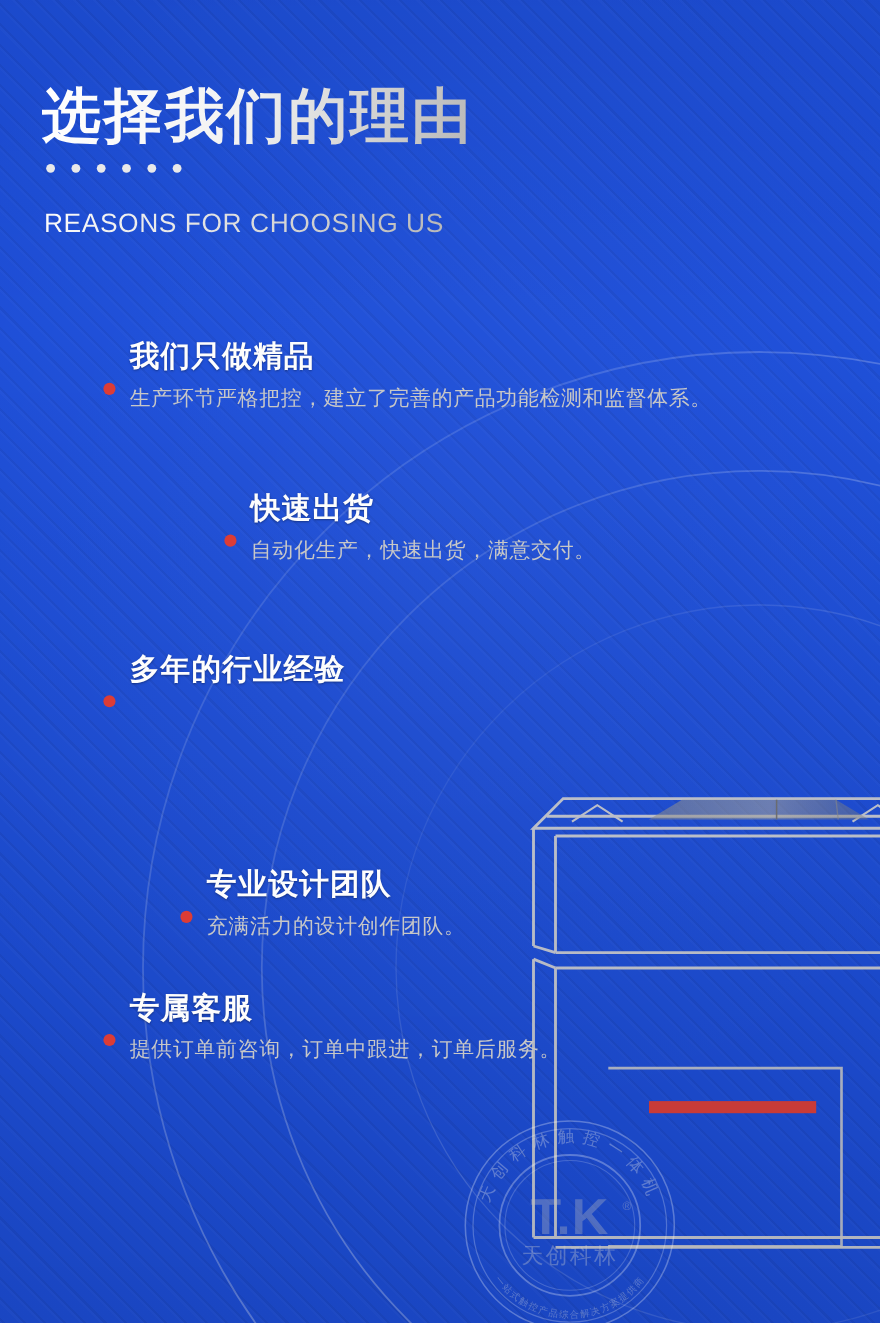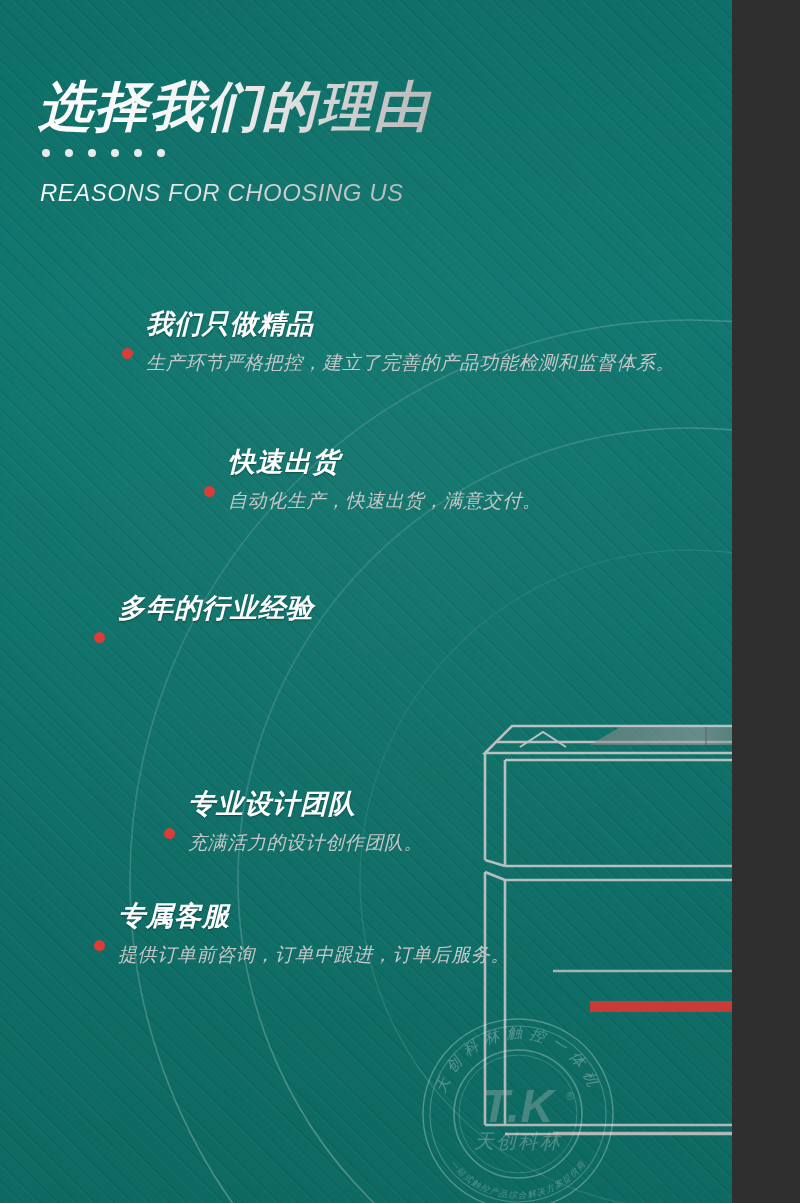--- a/index.html
+++ b/index.html
@@ -2,26 +2,25 @@
 <html><head>
 <meta charset="utf-8">
 <style>
   html, body {
     margin: 0;
     padding: 0;
     background: #2f2f2f;
   }
   #page {
     position: relative;
-    width: 732px;
+    width: 800px;
     height: 1203px;
     overflow: hidden;
-    background-color: #0f766e;
+    background-color: #1d4ed8;
     font-family: "Liberation Sans", "DejaVu Sans", sans-serif;
-    font-style: italic;
     -webkit-font-smoothing: antialiased;
   }
   
   #stripes {
     position: absolute;
     inset: 0;
     background-image: repeating-linear-gradient(
       45deg,
       rgba(255,255,255,0.018) 0px,
       rgba(255,255,255,0.018) 2px,
@@ -77,21 +76,21 @@
     margin-top: 14px;
     margin-left: 4px;
   }
   #dot-row .hdot {
     width: 8px;
     height: 8px;
     border-radius: 50%;
     background: #e9e9e9;
   }
   #subtitle {
-    margin-top: 22px;
+    margin-top: 33px;
     margin-left: 2px;
     font-size: 24px;
     font-weight: normal;
     letter-spacing: 0.5px;
     background: linear-gradient(100deg, #fbfbfb 0%, #e2e2e2 30%, #a9a9a9 85%, #9c9c9c 100%);
     -webkit-background-clip: text;
     background-clip: text;
     color: transparent;
     -webkit-text-fill-color: transparent;
     white-space: nowrap;
@@ -220,21 +219,21 @@
       <span class="hdot"></span>
       <span class="hdot"></span>
       <span class="hdot"></span>
       <span class="hdot"></span>
     </div>
     <div id="subtitle">REASONS FOR CHOOSING US</div>
   </div>
 
   <div id="reasons">
 
-    <div class="reason" style="left:118px; top:308px;margin-left:28px;">
+    <div class="reason" style="left:118px; top:308px;">
       <span class="bullet"></span>
       <h3>我们只做精品</h3>
       <p>生产环节严格把控，建立了完善的产品功能检测和监督体系。</p>
     </div>
 
     <div class="reason" style="left:188px; top:446px;margin-left:40px;">
       <span class="bullet"></span>
       <h3>快速出货</h3>
       <p>自动化生产，快速出货，满意交付。</p>
     </div>

